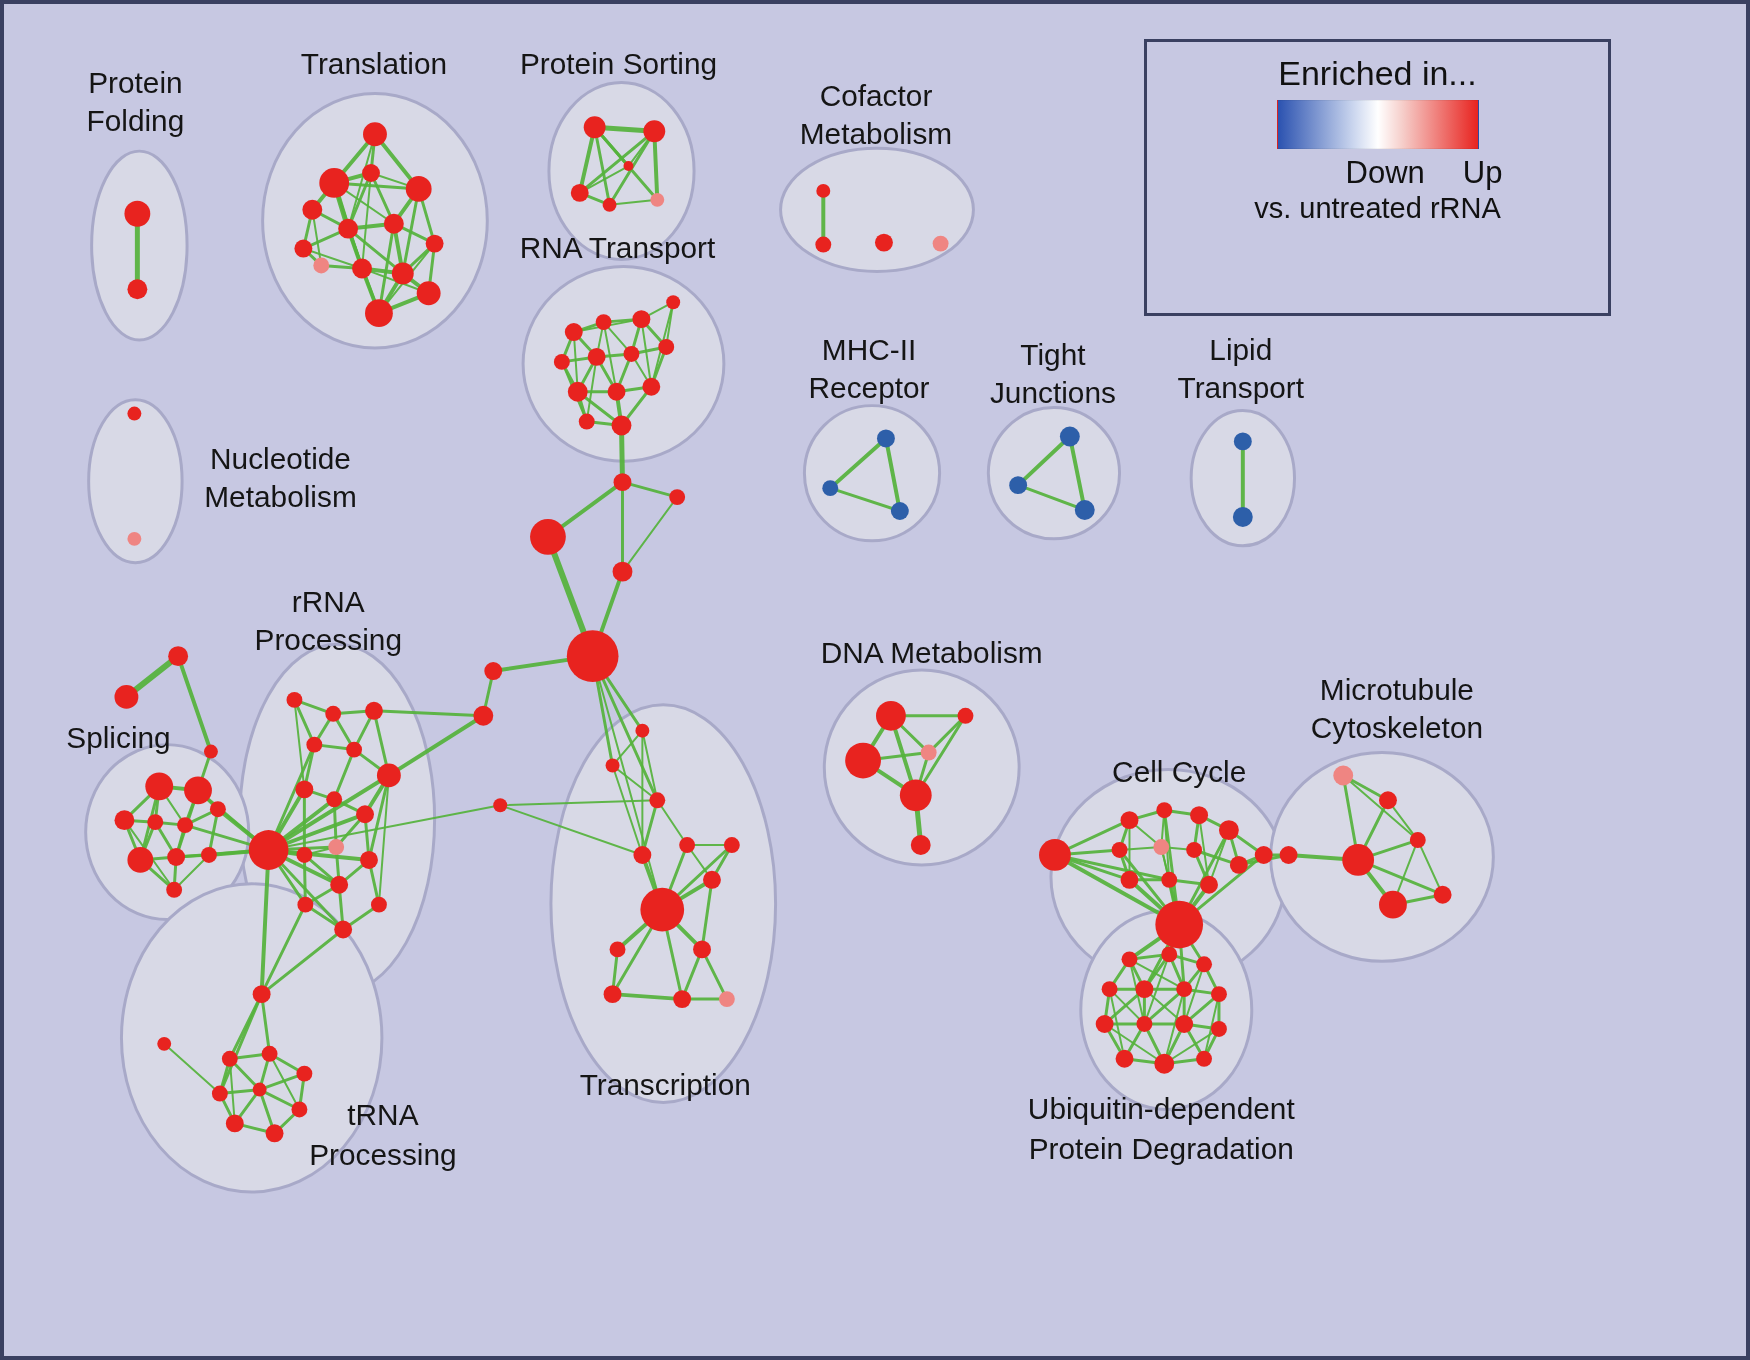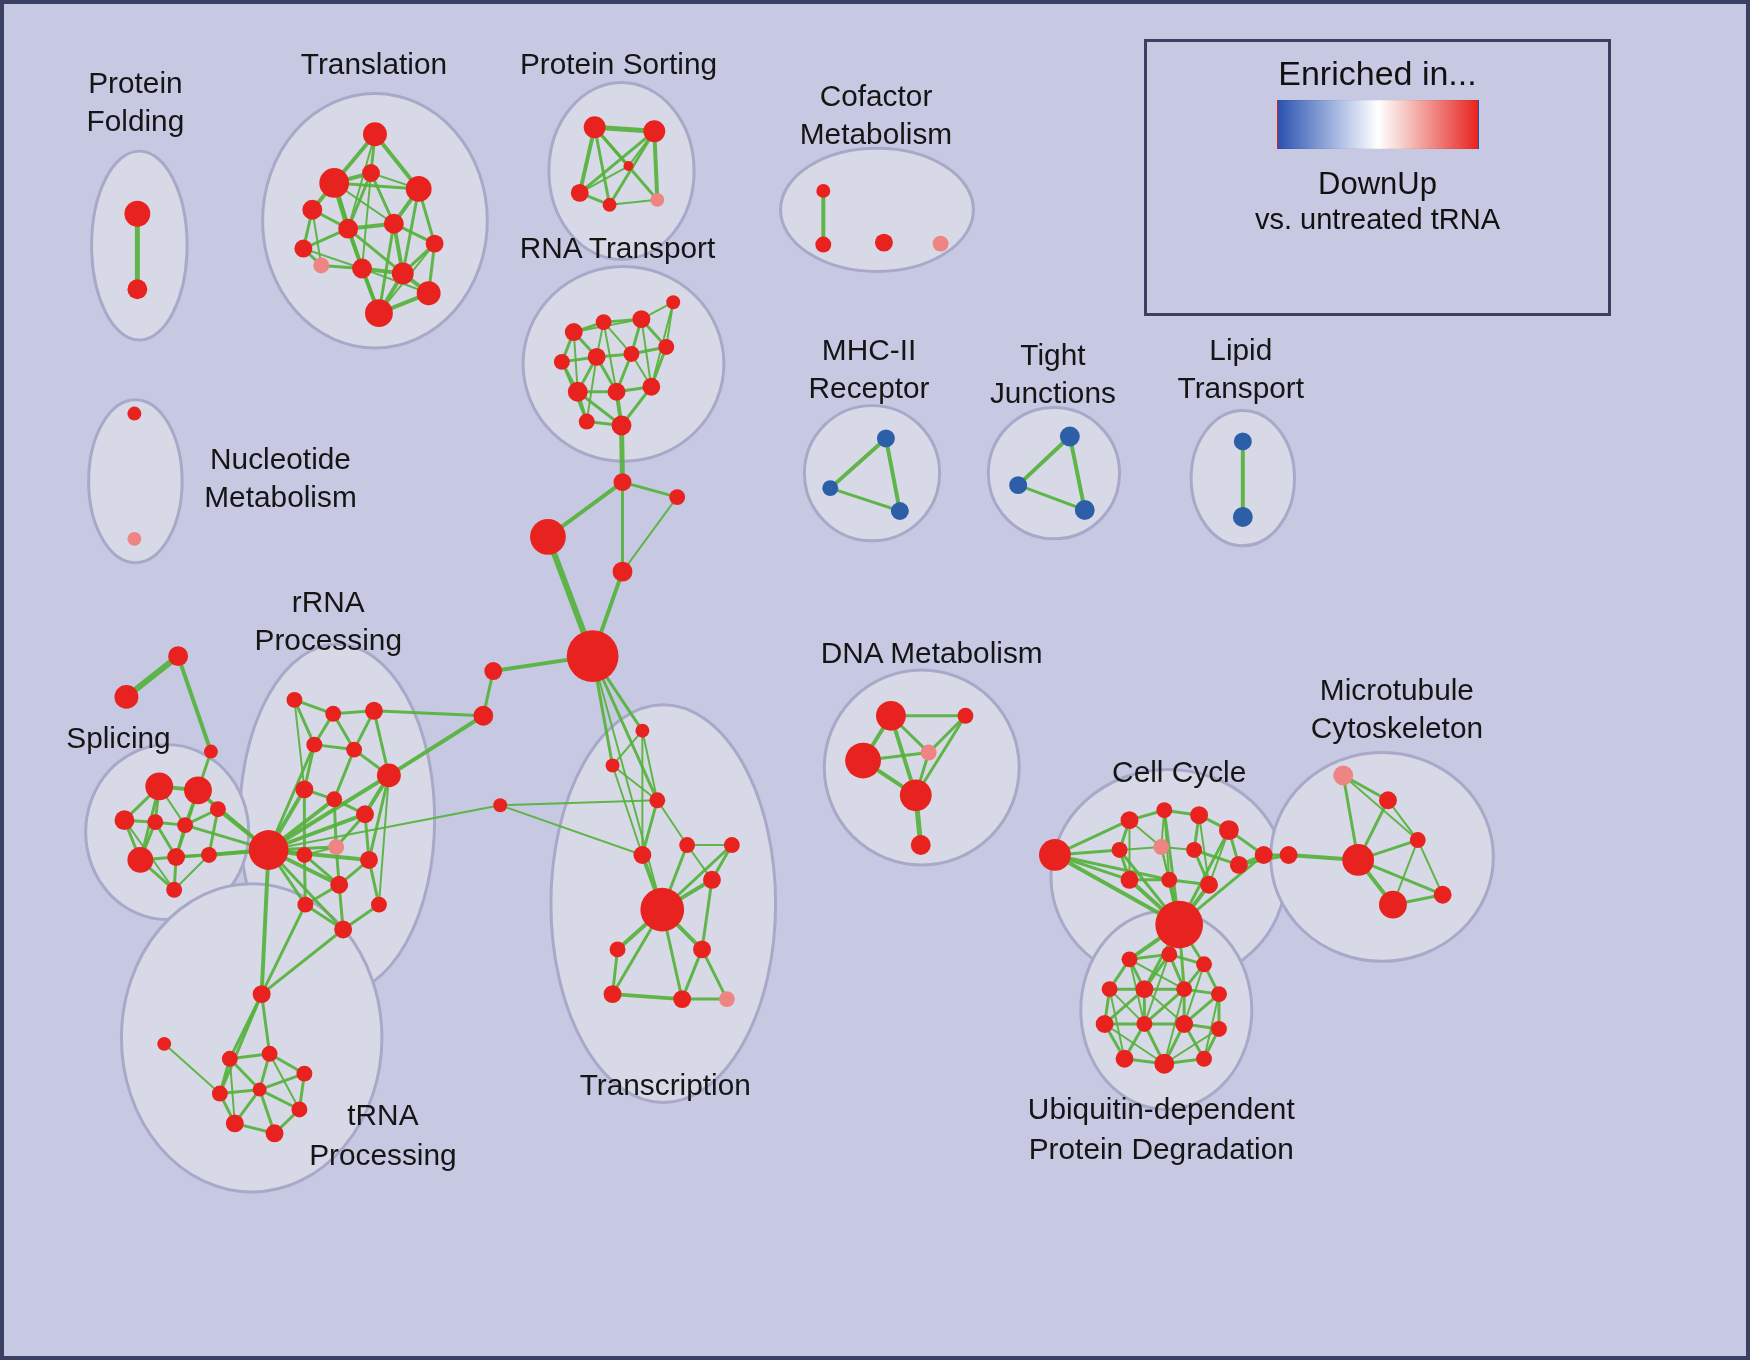--- a/index.html
+++ b/index.html
@@ -29,22 +29,22 @@
     color:#111;
     z-index:5;
     background:transparent;
   }
   .legend-title{font-size:34px;line-height:38px;}
   .legend-bar{
     width:200px;height:47px;margin-top:8px;
     border:1px solid rgba(0,0,0,0.05);
   }
   .legend-ends{
-    width:250px;display:flex;justify-content:center;
-    font-size:31px;line-height:36px;margin-top:17px;
+    width:250px;display:flex;justify-content:flex-end;
+    font-size:31px;line-height:36px;margin-top:6px;gap:38px;
   }
   .legend-sub{font-size:29px;line-height:34px;}
 </style>
 </head>
 <body>
 
 <div class="stage" style="background: rgb(199, 200, 226); border-color: rgb(58, 64, 97);">
   <svg id="network-svg" viewBox="0 0 1750 1360">
       <ellipse cx="135" cy="243" rx="48" ry="95" fill="#d8d9e6" stroke="#a8a9c8" stroke-width="3"></ellipse>
       <ellipse cx="372" cy="218" rx="113" ry="128" fill="#d8d9e6" stroke="#a8a9c8" stroke-width="3"></ellipse>
@@ -578,15 +578,15 @@
       <text x="1163" y="1162" text-anchor="middle" class="cluster-label">Protein Degradation</text>
     </svg>
 
   <div class="legend" style="border-color: rgb(58, 64, 97);">
     <div class="legend-title">Enriched in...</div>
     <div class="legend-bar" style="background: linear-gradient(90deg, rgb(43, 82, 176) 0%, rgb(204, 215, 239) 38%, rgb(255, 255, 255) 50%, rgb(246, 207, 203) 62%, rgb(232, 35, 31) 100%);"></div>
     <div class="legend-ends">
       <span>Down</span>
       <span>Up</span>
     </div>
-    <div class="legend-sub">vs. untreated tRNA</div>
+    <div class="legend-sub">vs. untreated rRNA</div>
   </div>
 </div>
 
 </body></html>

